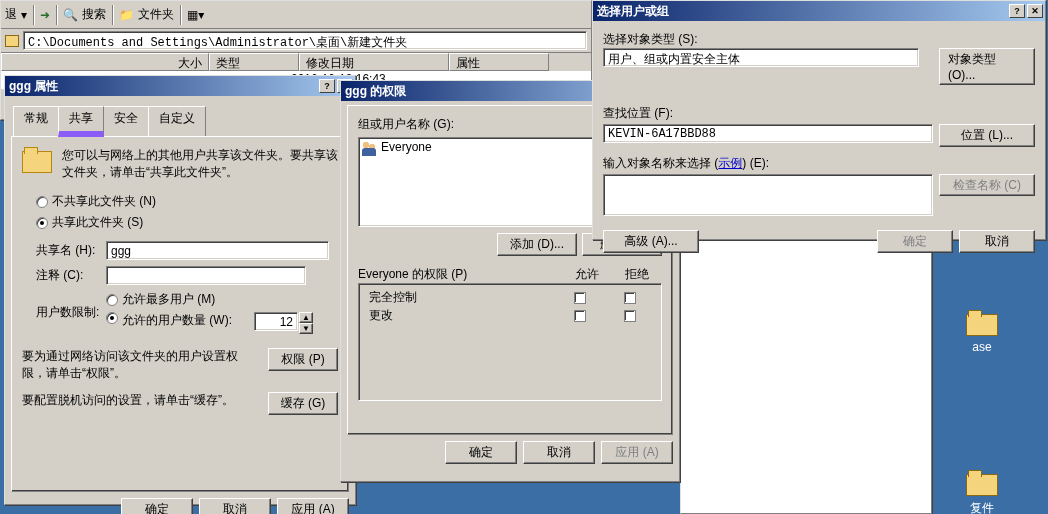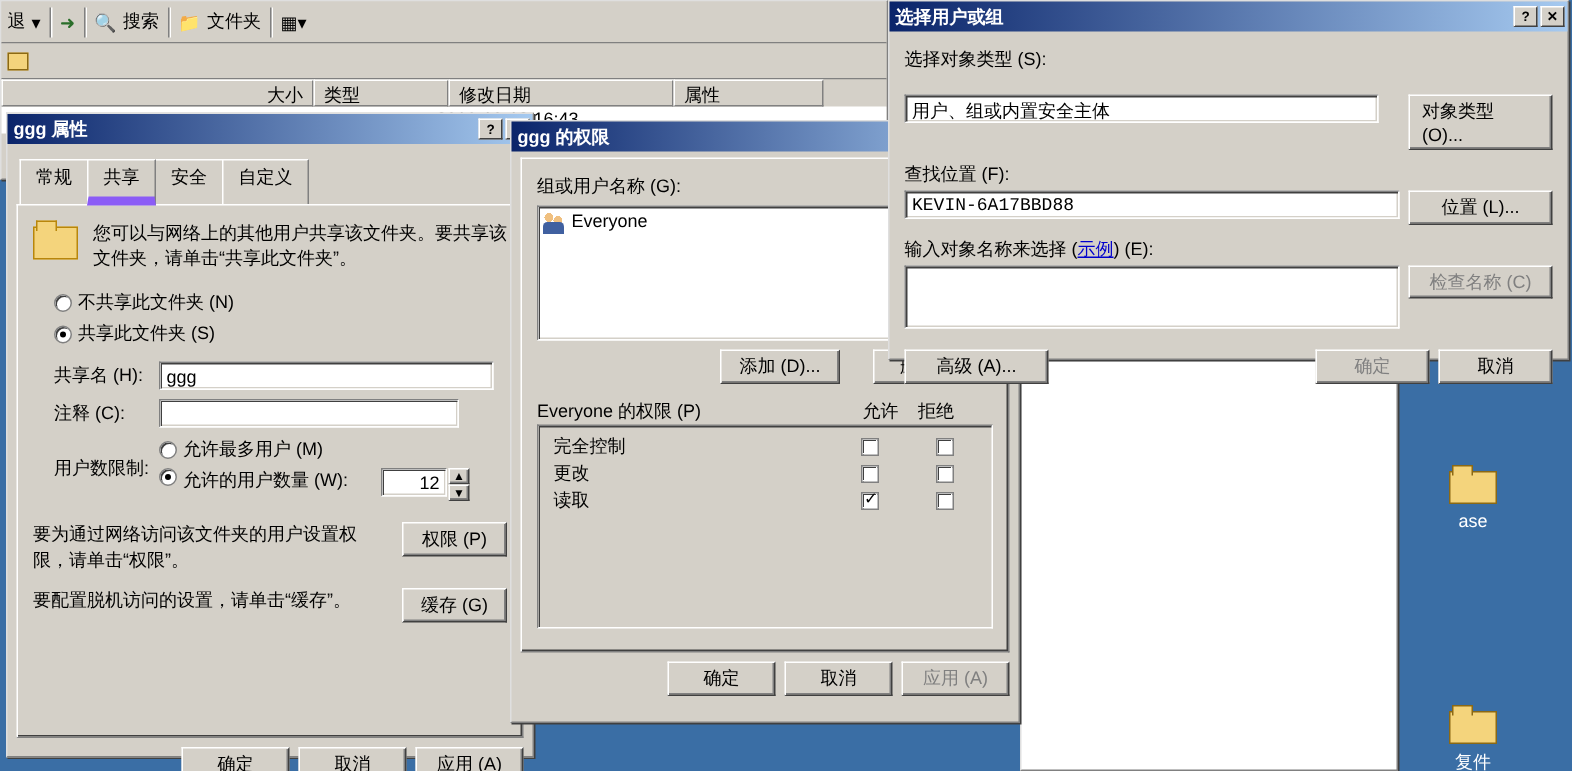--- a/index.html
+++ b/index.html
@@ -52,20 +52,21 @@
     <span style="color:#2a6e2a">🔍</span>
     <span>搜索</span>
     <span class="sep"></span>
     <span style="color:#b8860b">📁</span>
     <span>文件夹</span>
     <span class="sep"></span>
     <span>▦▾</span>
   </div>
   <div class="addrbar">
     <span class="smico" style="background:#f4d47c;border:1px solid #8b6914;width:14px;height:12px"></span>
+    <div class="inset input" style="flex:1;margin-left:4px;font-family:'Courier New',monospace">C:\Documents and Settings\Administrator\桌面\新建文件夹</div>
   </div>
   <div class="headerrow">
     <div class="hcell" style="width:208px;text-align:right">大小</div>
     <div class="hcell" style="width:90px">类型</div>
     <div class="hcell" style="width:150px">修改日期</div>
     <div class="hcell" style="width:100px">属性</div>
   </div>
   <div style="background:#fff;height:18px;padding:1px 6px;display:flex">
     <div style="width:284px"></div>
     <div>2016-10-18 16:43</div>
@@ -146,43 +147,38 @@
     <span class="sp"></span>
     <span class="tbtn">?</span>
     <span class="tbtn">✕</span>
   </div>
   <div style="padding:4px 6px 6px 6px">
     <div class="tabbody" style="height:330px">
       <div>组或用户名称 (G):</div>
       <div class="inset" style="height:90px;margin-top:4px;padding:2px">
         <div><span class="people-ico"></span><span>Everyone</span></div>
       </div>
-      <div style="display:flex;justify-content:flex-end;gap:22px;margin-top:6px">
+      <div style="display:flex;justify-content:flex-end;gap:5px;margin-top:6px">
         <span class="btn" style="width:80px">添加 (D)...</span>
         <span class="btn" style="width:80px">删除 (R)</span>
       </div>
       <div style="display:flex;margin-top:10px">
         <div style="flex:1">Everyone 的权限 (P)</div>
         <div style="width:50px;text-align:center">允许</div>
-        <div style="width:50px;text-align:left">拒绝</div>
+        <div style="width:50px;text-align:center">拒绝</div>
       </div>
       <div class="inset" style="padding:4px 4px;background:#d4d0c8">
         <div style="display:flex;height:18px;align-items:center">
             <span style="flex:1;padding-left:6px">完全控制</span>
             <span style="width:50px;text-align:center"><span class="chk"></span></span>
             <span style="width:50px;text-align:center"><span class="chk"></span></span>
           </div>
         <div style="display:flex;height:18px;align-items:center">
             <span style="flex:1;padding-left:6px">更改</span>
             <span style="width:50px;text-align:center"><span class="chk"></span></span>
-            <span style="width:50px;text-align:center"><span class="chk"></span></span>
-          </div>
-        <div style="display:flex;height:18px;align-items:center">
-            <span style="flex:1;padding-left:6px">读取</span>
-            <span style="width:50px;text-align:center"><span class="chk on"></span></span>
             <span style="width:50px;text-align:center"><span class="chk"></span></span>
           </div>
         <div style="height:72px"></div>
       </div>
     </div>
     <div style="display:flex;justify-content:flex-end;gap:6px;margin-top:6px">
       <span class="btn" style="width:72px">确定</span>
       <span class="btn" style="width:72px">取消</span>
       <span class="btn" style="width:72px;color:#808080">应用 (A)</span>
     </div>
@@ -191,25 +187,25 @@
 
 <div class="panel" style="position:absolute;top:0;left:592px;width:454px;height:240px">
   <div class="titlebar">
     <span>选择用户或组</span>
     <span class="sp"></span>
     <span class="tbtn">?</span>
     <span class="tbtn">✕</span>
   </div>
   <div style="padding:10px">
     <div>选择对象类型 (S):</div>
-    <div style="display:flex;gap:20px;margin-top:15px">
+    <div style="display:flex;gap:20px;margin-top:0">
       <div class="inset input" style="flex:1">用户、组或内置安全主体</div>
       <span class="btn" style="width:96px">对象类型 (O)...</span>
     </div>
-    <div style="margin-top:8px">查找位置 (F):</div>
+    <div style="margin-top:20px">查找位置 (F):</div>
     <div style="display:flex;gap:6px;margin-top:2px">
       <div class="inset input" style="flex:1;font-family:'Courier New',monospace">KEVIN-6A17BBD88</div>
       <span class="btn" style="width:96px">位置 (L)...</span>
     </div>
     <div style="margin-top:8px">
       <span>输入对象名称来选择 (<u class="link">示例</u>) (E):</span>
     </div>
     <div style="display:flex;gap:6px;margin-top:2px">
       <div class="inset" style="flex:1;height:42px"></div>
       <span class="btn" style="width:96px;color:#808080;height:22px;align-self:flex-start">检查名称 (C)</span>

